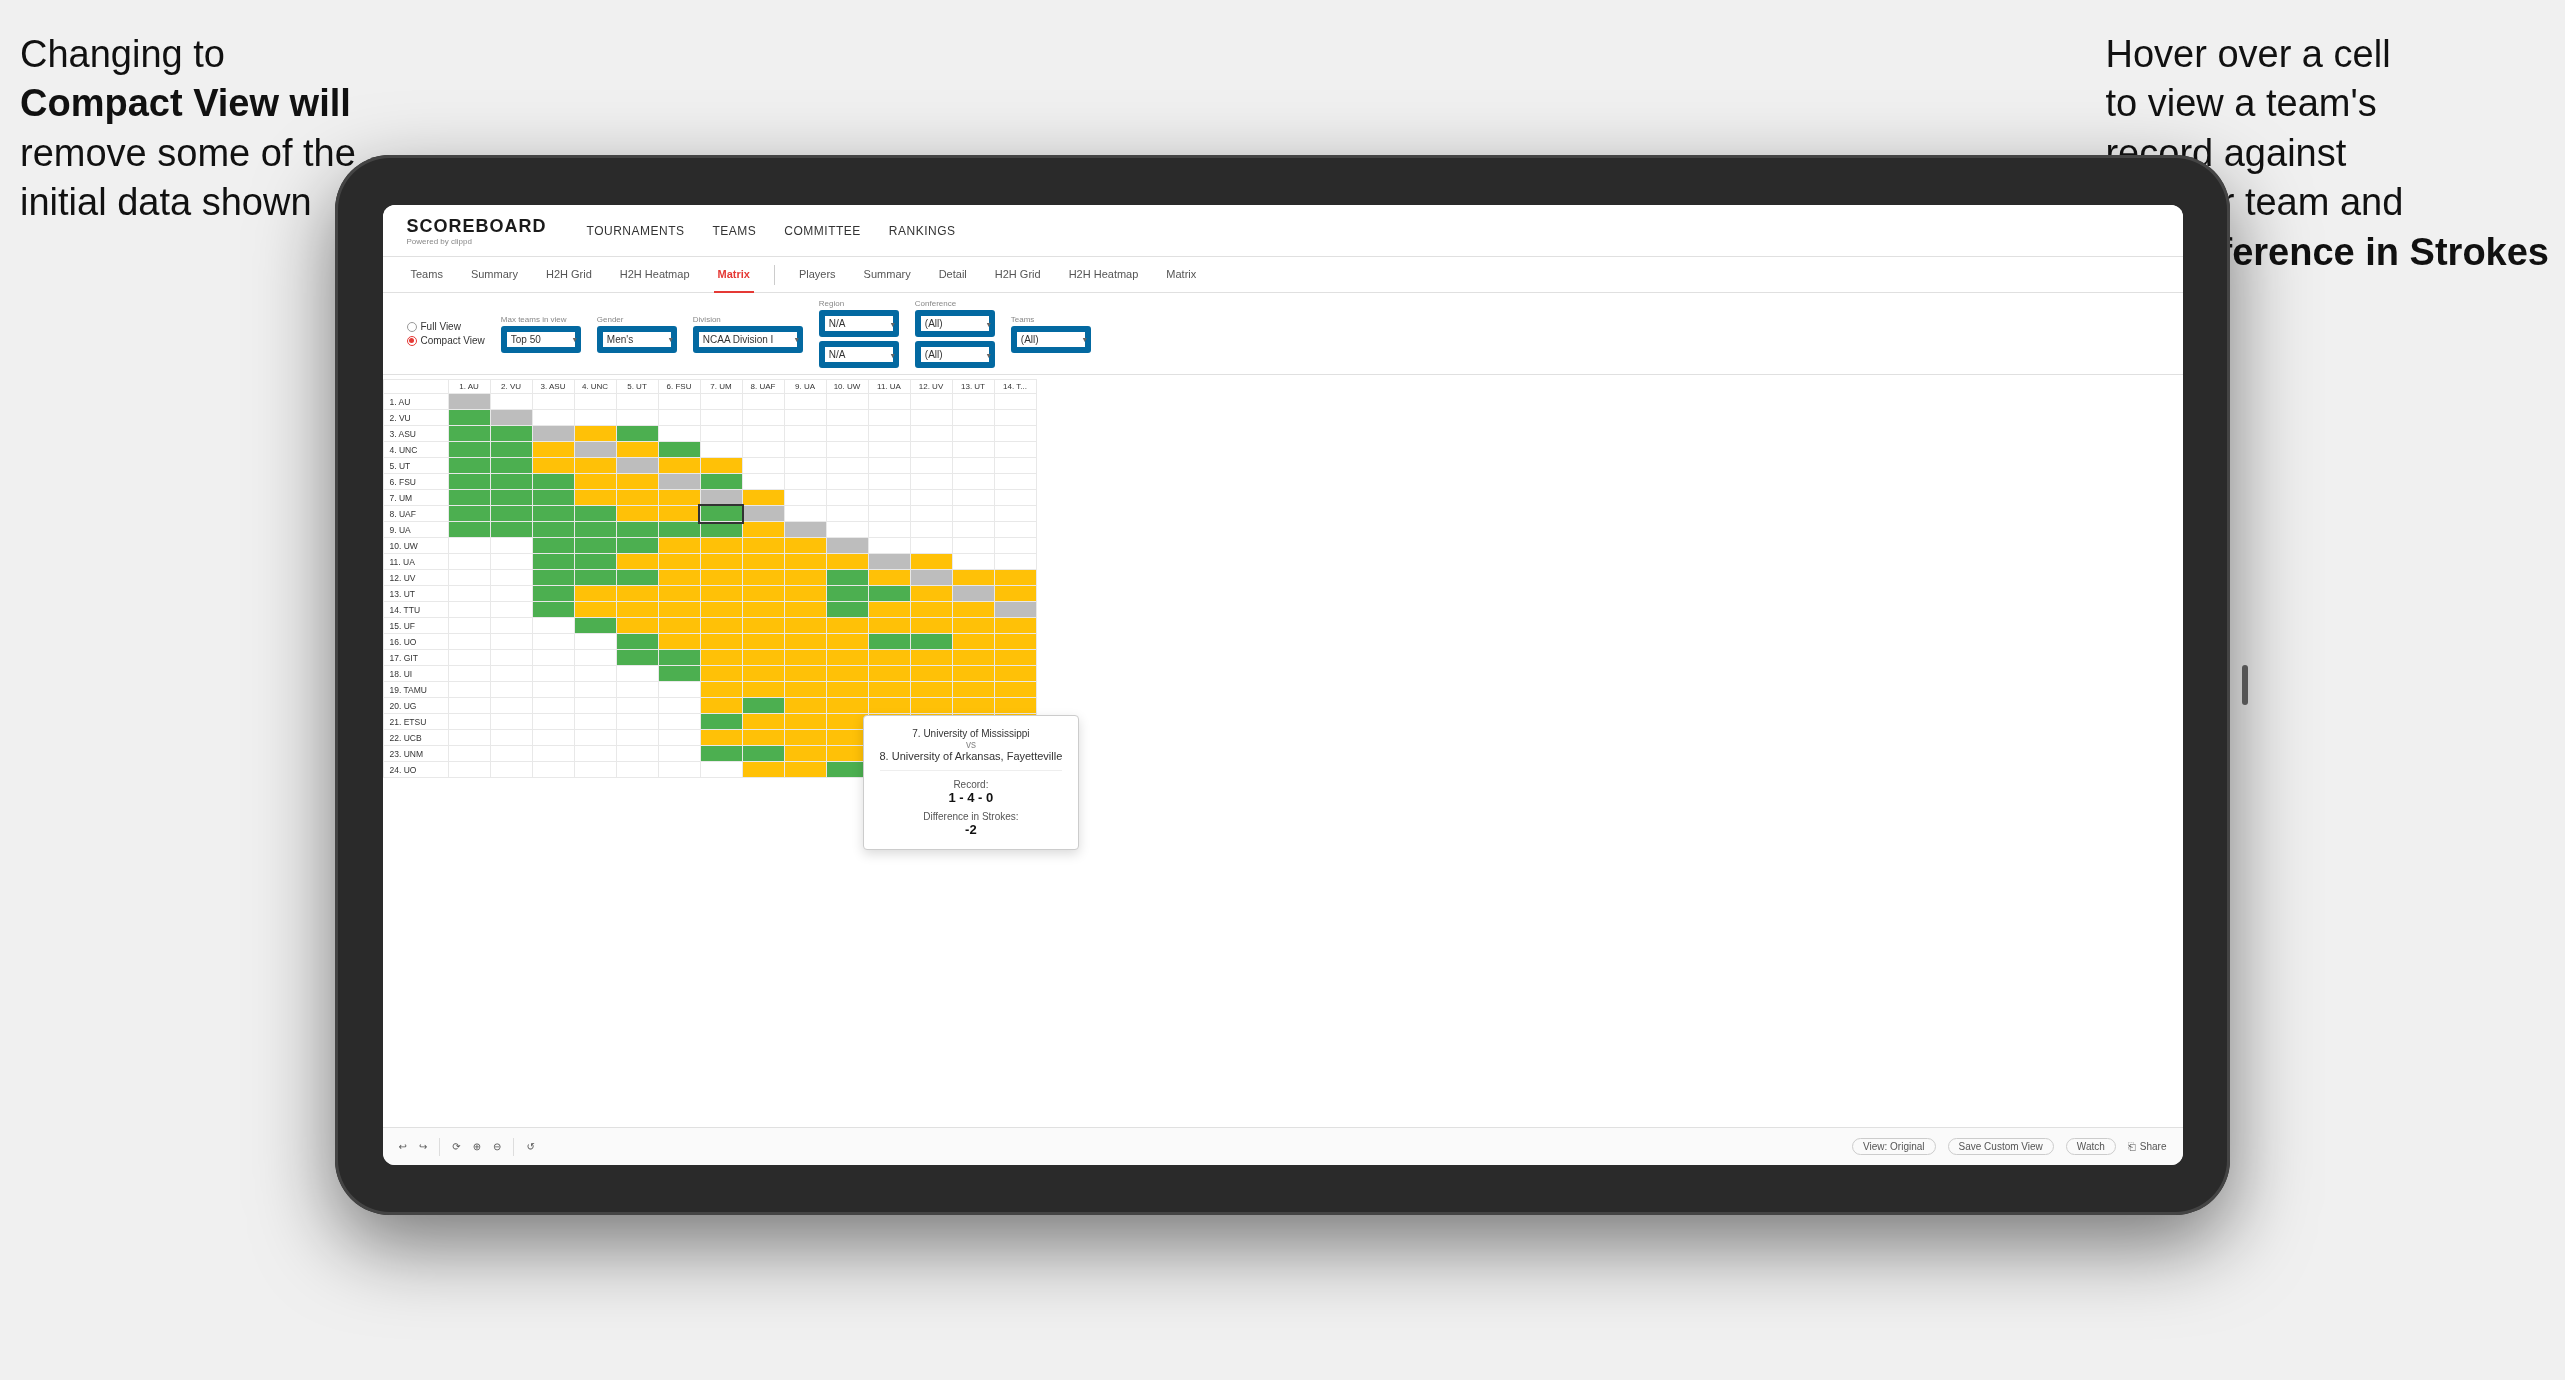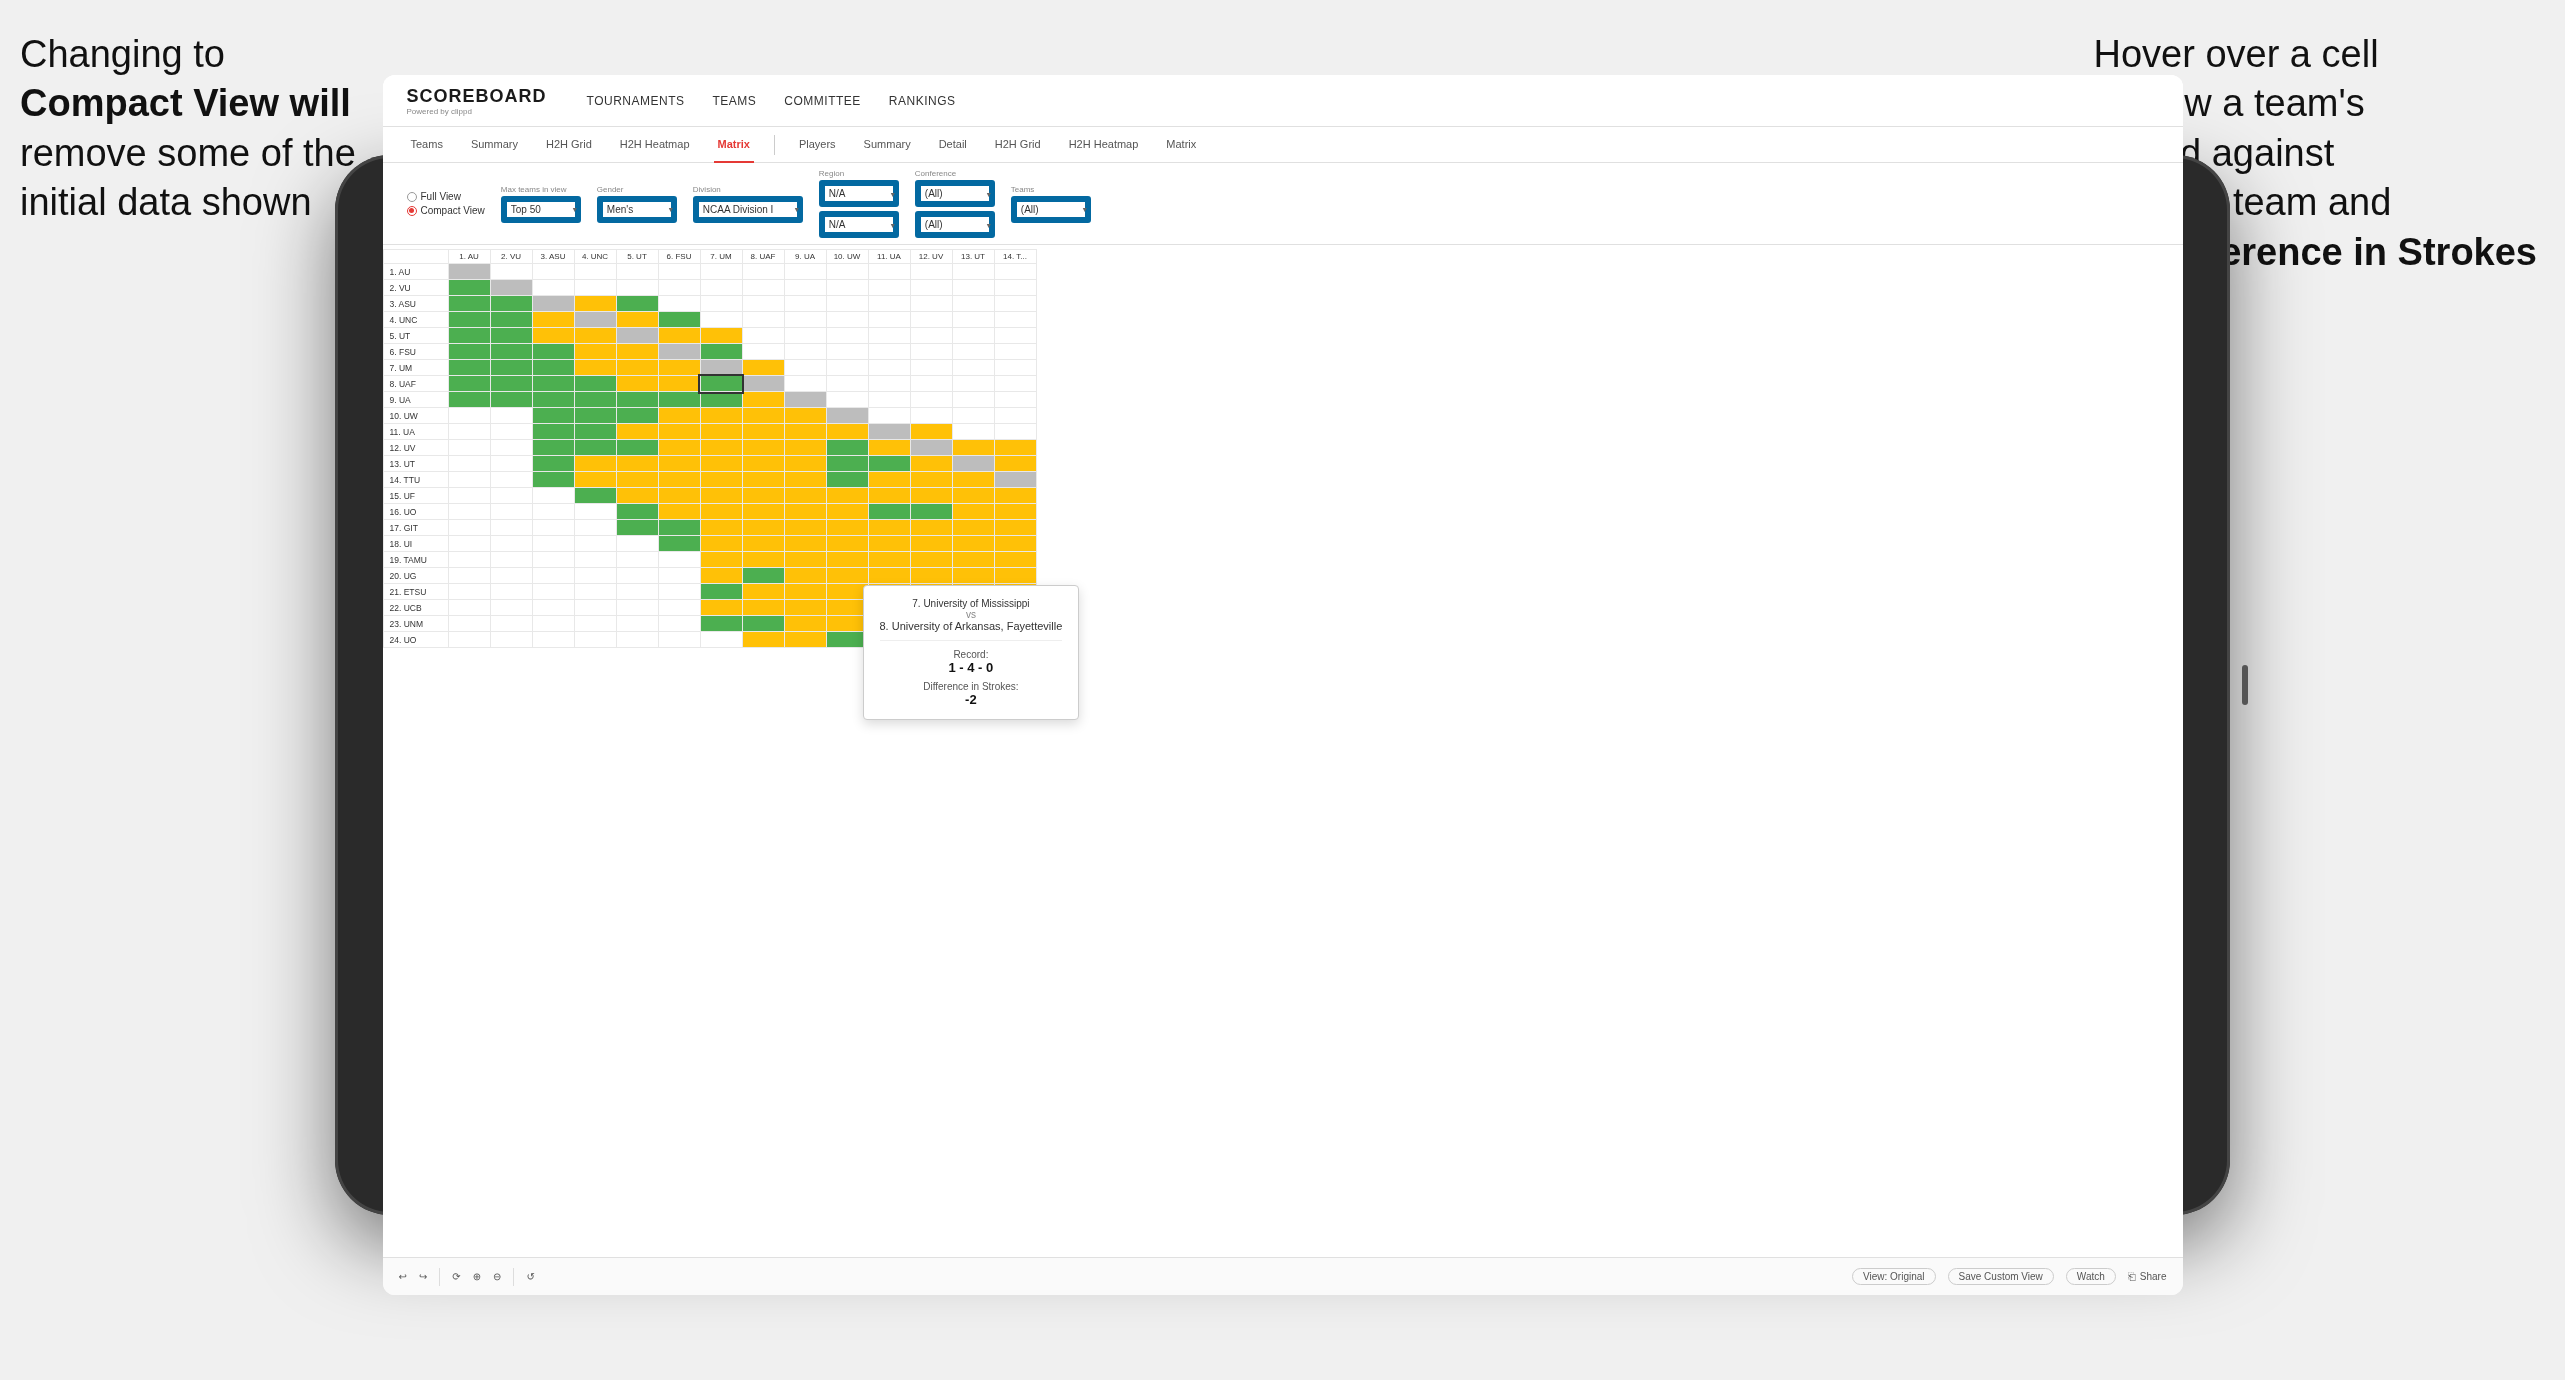--- a/index.html
+++ b/index.html
@@ -23,21 +23,21 @@
       max-width: 480px;
     }
     .annotation-left strong {
       font-weight: 900;
     }
 
     
     .annotation-right {
       position: absolute;
       top: 30px;
-      right: 28px;
+      right: 16px;
       font-size: 38px;
       line-height: 1.3;
       color: #111;
       max-width: 480px;
       text-align: left;
     }
     .annotation-right strong {
       font-weight: 900;
     }
 
@@ -60,21 +60,21 @@
       background: #2a2a2a;
       border-radius: 55px;
       box-shadow: 0 30px 80px rgba(0,0,0,0.5), inset 0 0 0 3px #444;
       display: flex;
       align-items: center;
       justify-content: center;
     }
 
     .tablet-screen {
       width: 1800px;
-      height: 1220px;
+      height: 960px;
       background: #fff;
       border-radius: 12px;
       overflow: hidden;
       display: flex;
       flex-direction: column;
     }
 
     
     .navbar {
       display: flex;

